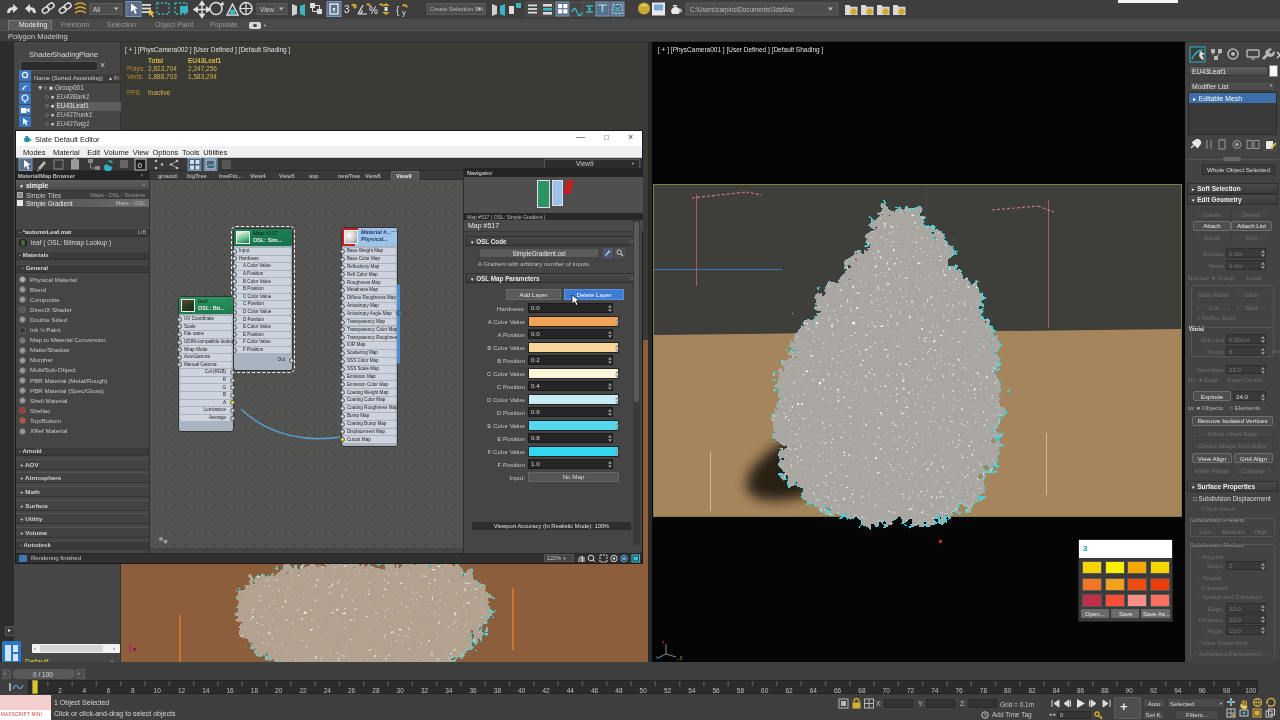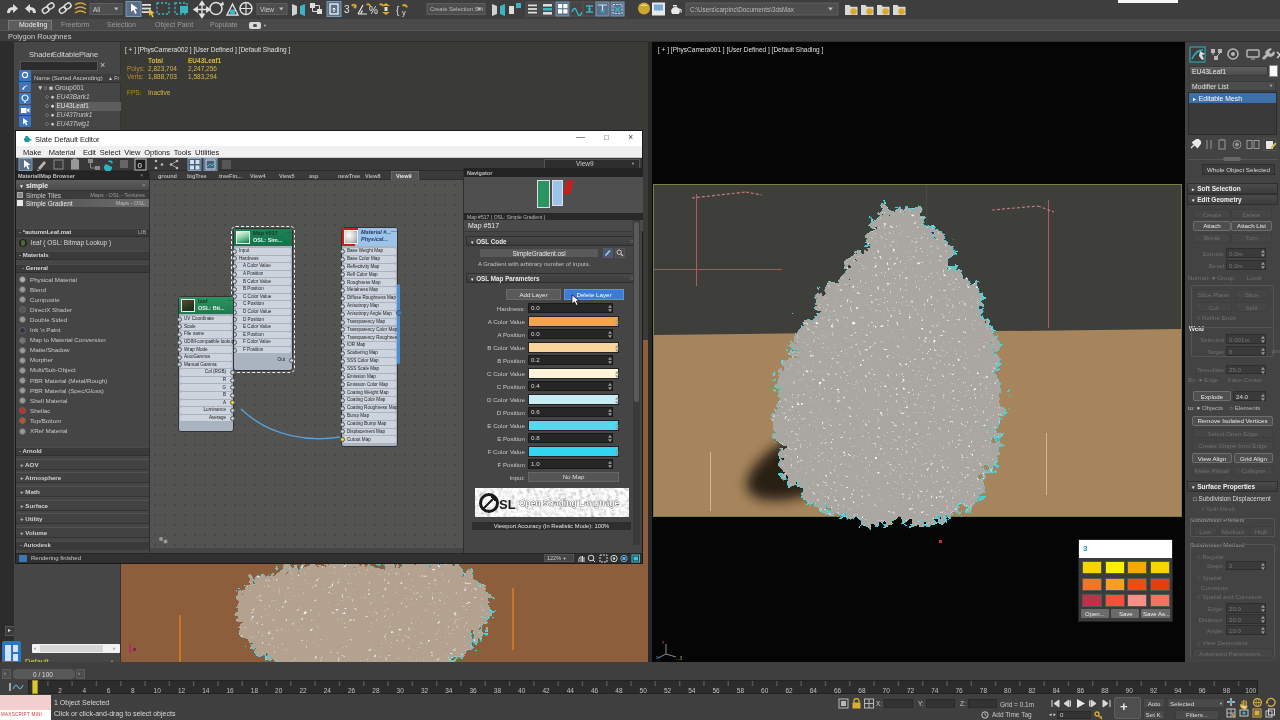--- a/index.html
+++ b/index.html
@@ -152,29 +152,29 @@
 <div class="t" style="left:19px;top:21px;font-size:7px;color:#efefef;">Modeling</div>
 <div class="t" style="left:61px;top:21px;font-size:7px;color:#9b9b9b;">Freeform</div>
 <div class="t" style="left:107px;top:21px;font-size:7px;color:#9b9b9b;">Selection</div>
 <div class="t" style="left:155px;top:21px;font-size:7px;color:#9b9b9b;">Object Paint</div>
 <div class="t" style="left:210px;top:21px;font-size:7px;color:#9b9b9b;">Populate</div>
 <div class="abs" style="left:249px;top:21.5px;width:12px;height:7.5px;background:#d8d8d8;border-radius:2px;"></div>
 <div class="abs" style="left:253px;top:23.5px;width:3.5px;height:3.5px;background:#4a4a4a;border-radius:50%;"></div>
 <div class="t" style="left:263px;top:22.5px;font-size:4px;color:#bbb;">▼</div>
 
 <div class="abs" style="left:0;top:30px;width:1280px;height:12px;background:#3d3d3d;border-top:1px solid #555;border-bottom:1px solid #2e2e2e;box-sizing:border-box;"></div>
-<div class="t" style="left:8px;top:32px;font-size:7.5px;color:#cccccc;">Polygon Roughnes</div>
+<div class="t" style="left:8px;top:32px;font-size:7.5px;color:#cccccc;">Polygon Modeling</div>
 
 <div class="abs" style="left:0;top:42px;width:14px;height:678px;background:#2c2c2c;"></div>
 <div class="abs" style="left:5px;top:626px;width:10px;height:10px;background:#3c3c3c;border:1px solid #555;box-sizing:border-box;"></div>
 <div class="t" style="left:7px;top:627px;font-size:5px;color:#ddd;">►</div>
 
 <div class="abs" style="left:14px;top:42px;width:107px;height:626px;background:#464646;border-right:1px solid #333;box-sizing:border-box;"></div>
 <div class="t" style="left:29px;top:50px;font-size:7.5px;color:#d5d5d5;">Shader</div>
-<div class="t" style="left:52px;top:50px;font-size:7.5px;color:#d5d5d5;">Editable</div>
+<div class="t" style="left:52px;top:50px;font-size:7.5px;color:#d5d5d5;">Shading</div>
 <div class="t" style="left:79px;top:50px;font-size:7.5px;color:#d5d5d5;">Plane</div>
 <div class="abs" style="left:20px;top:61px;width:78px;height:10px;background:#2c2c2c;border:1px solid #555;box-sizing:border-box;"></div>
 <div class="t" style="left:100px;top:60px;font-size:9px;color:#ccc;">×</div>
 
 <div class="abs" style="left:32px;top:74px;width:89px;height:9px;background:#3d3d3d;border-bottom:1px solid #2f2f2f;box-sizing:border-box;"></div>
 <div class="t" style="left:34px;top:75px;font-size:6px;color:#ccc;">Name (Sorted Ascending)</div>
 <div class="t" style="left:108px;top:75px;font-size:5px;color:#ccc;">▲ Fr</div>
 
 <div id="explicons"></div>
 
@@ -271,21 +271,21 @@
     <path d="M2,6 q0,-3 3,-3 q3,0 3,3 l-1,2 l-4,0 Z" fill="#1a96a0"></path>
     <path d="M7.5,5.5 q2,-0.5 1.5,1.5" stroke="#1a96a0" fill="none" stroke-width="1"></path>
     <rect x="3.5" y="2" width="2.5" height="1.2" fill="#1a96a0"></rect>
   </svg>
   <div class="t" style="left:19px;top:3.5px;font-size:7.5px;color:#222;">Slate Default Editor</div>
   <div class="t" style="left:560px;top:1px;font-size:9px;color:#444;">—</div>
   <div class="t" style="left:588px;top:2px;font-size:8px;color:#444;">□</div>
   <div class="t" style="left:612px;top:1px;font-size:9px;color:#444;">×</div>
 
   <div class="abs" style="left:0;top:15px;width:626px;height:12px;background:#f0f0f0;border-bottom:1px solid #c8c8c8;box-sizing:border-box;"></div>
-  <div class="t" style="left:7px;top:17px;font-size:7.5px;color:#1a1a1a;">Make Material Edit Select View Options Tools Utilities</div>
+  <div class="t" style="left:7px;top:17px;font-size:7.5px;color:#1a1a1a;">Modes Material Edit Volume View Options Tools Utilities</div>
 
   <div class="abs" style="left:0;top:27px;width:626px;height:13px;background:#393939;border-bottom:1px solid #2b2b2b;box-sizing:border-box;"></div>
   <div id="smetoolbar">
         <svg class="abs" style="left:0;top:27px" width="450" height="13" viewBox="0 0 450 13">
           <rect x="3" y="0.5" width="13" height="12" fill="#5a708a" stroke="#7a9ab8"></rect>
           <path d="M8,2 l0,8 2.2,-2.2 1.7,3.8 1.5,-0.8 -1.7,-3.6 2.8,-0.4 Z" fill="#fff"></path>
           <path d="M22,10 l6,-7 2,2 -6,7 Z M21,11.5 l2.5,1 -2,1 Z" fill="#b8b8b8"></path>
           <rect x="38" y="2" width="9" height="9" fill="none" stroke="#777" stroke-width="1.3"></rect>
           <rect x="55" y="1.5" width="8" height="10" fill="#999"></rect>
           <rect x="57" y="0.5" width="4" height="2" fill="#999"></rect>
@@ -764,35 +764,20 @@
         <div class="t" style="left: 67px; top: 292.2px; font-size: 6.2px; color: rgb(216, 216, 216);">1.0</div>
         <div class="abs" style="left: 144px; top: 293px; width: 4px; height: 7px;">
           <svg width="4" height="7">
             <path d="M0,2.8 L2,0 L4,2.8 Z" fill="#999"></path>
             <path d="M0,4.2 L2,7 L4,4.2 Z" fill="#999"></path>
           </svg>
         </div>
         <div class="t" style="left: 0px; top: 305.5px; font-size: 6.2px; color: rgb(200, 200, 200); width: 61px; text-align: right;">Input:</div>
         <div class="abs" style="left: 64px; top: 304px; width: 91px; height: 9.5px; background: rgb(85, 85, 85); border: 1px solid rgb(102, 102, 102); box-sizing: border-box;"></div>
         <div class="t" style="left: 64px; top: 305.2px; font-size: 6.2px; color: rgb(221, 221, 221); width: 91px; text-align: center;">No Map</div>
-        <div class="abs" style="left: 11px; top: 320px; width: 154px; height: 29px; background: rgb(136, 136, 136); overflow: hidden;">
-          <svg width="154" height="29">
-            <defs>
-              <filter id="oslnoise">
-                <feTurbulence type="fractalNoise" baseFrequency="0.25" numOctaves="3" seed="5"></feTurbulence>
-                <feColorMatrix type="matrix" values="0.6 0.6 0.6 0 0 0.6 0.6 0.6 0 0 0.6 0.6 0.6 0 0 0 0 0 0 1"></feColorMatrix>
-              </filter>
-            </defs>
-            <rect width="154" height="29" filter="url(#oslnoise)"></rect>
-            <circle cx="14" cy="15" r="8.5" fill="none" stroke="#1a1a1a" stroke-width="3"></circle>
-            <path d="M8,21 L20,9 M20,9 l-4,0 m4,0 l0,4" stroke="#1a1a1a" stroke-width="2" fill="none"></path>
-            <text x="24" y="21" font-family="Liberation Sans" font-size="13" font-weight="bold" fill="#1a1a1a">SL</text>
-            <text x="44" y="18" font-family="Liberation Sans" font-size="8.5" fill="#fdfdfd" font-weight="bold" style="paint-order:stroke;stroke:#333;stroke-width:0.6;">Open Shading Language</text>
-          </svg>
-        </div>
         <div class="abs" style="left: 8px; top: 354px; width: 159px; height: 8px; background: rgb(46, 46, 46);"></div>
         <div class="t" style="left: 8px; top: 355px; font-size: 5.8px; color: rgb(224, 224, 224); width: 159px; text-align: center;">Viewport Accuracy (In Realistic Mode): 100%</div>
         <div class="abs" style="left: 169px; top: 52px; width: 7px; height: 325px; background: rgb(58, 58, 58);"></div>
         <div class="abs" style="left: 170px; top: 54px; width: 5px; height: 180px; background: rgb(90, 90, 90); border-radius: 2px;"></div>
       </div>
 
   <div class="abs" style="left:0;top:422px;width:626px;height:10px;background:#303030;border-top:1px solid #252525;box-sizing:border-box;"></div>
   <div class="abs" style="left:3px;top:423.5px;width:8px;height:7px;background:#3d78b4;border-radius:1px;"></div>
   <div class="t" style="left:15px;top:424px;font-size:6px;color:#c8c8c8;">Rendering finished</div>
   <div class="abs" style="left:528px;top:423px;width:30px;height:8px;background:#454545;border:1px solid #555;box-sizing:border-box;"></div>

